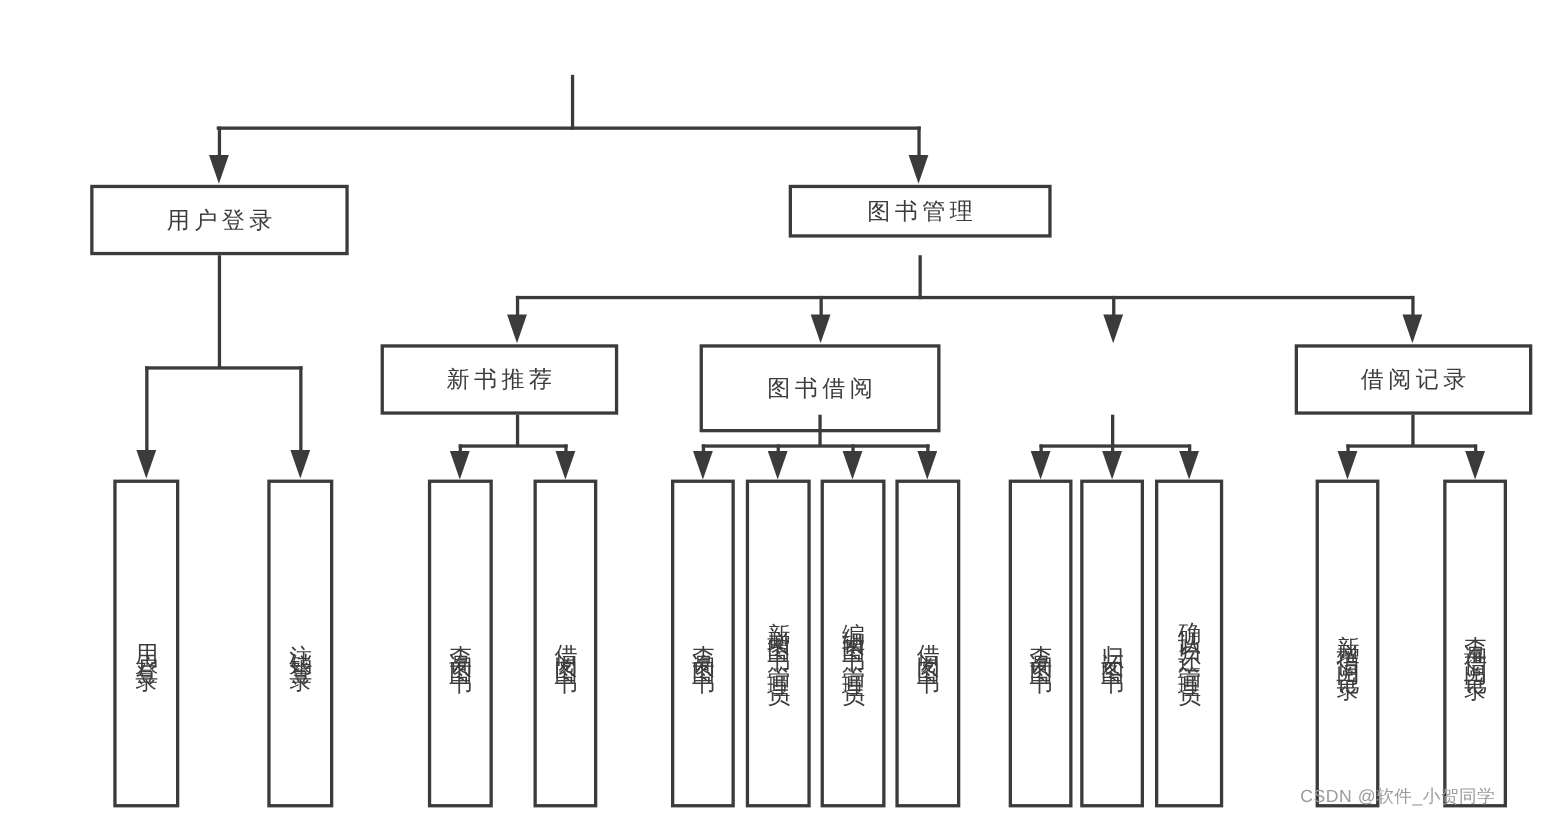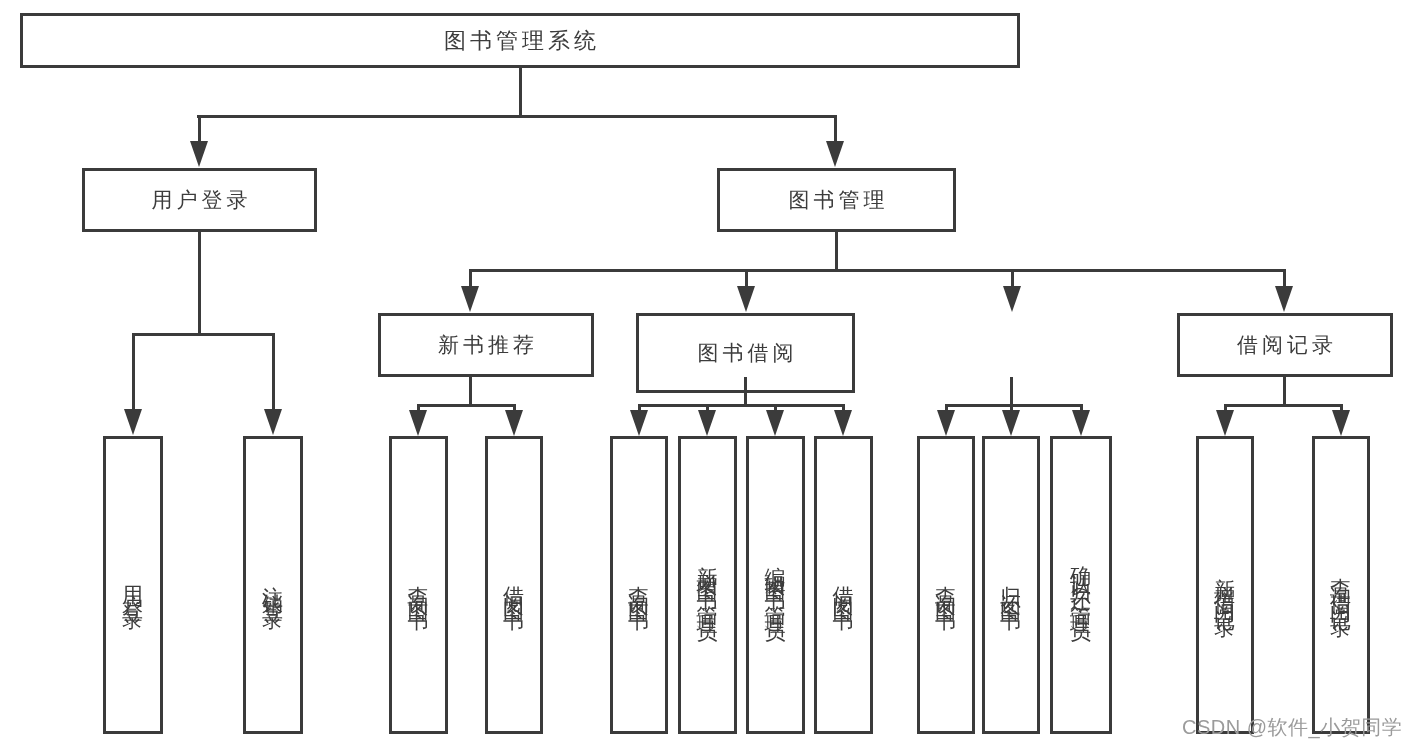--- a/index.html
+++ b/index.html
@@ -28,60 +28,59 @@
     letter-spacing:8px;line-height:1;display:block;
   }
   .ln{position:absolute;background:var(--line);}
   .ah{
     position:absolute;width:0;height:0;
     border-left:9px solid transparent;border-right:9px solid transparent;
     border-top:26px solid var(--line);
   }
   .watermark{
     position:absolute;left:1182px;top:714px;width:215px;
-    font-size:20px;color:var(--watermark);letter-spacing:0.5px;
+    font-size:16px;color:var(--watermark);letter-spacing:0.5px;
     white-space:nowrap;z-index:5;
   }
 </style>
 </head>
 <body>
 
 <div class="canvas">
 
-  <div class="box hbox root" style="left:20px;top:13px;width:1000px;height:55px;">图书管理系统</div>
 
   <i class="ln" style="left:519px;top:68px;width:3px;height:50px;"></i>
   <i class="ln" style="left:197px;top:115px;width:640px;height:3px;"></i>
   <i class="ln" style="left:198px;top:115px;width:3px;height:30px;"></i>
   <i class="ah" style="left:190px;top:141px;"></i>
   <i class="ln" style="left:834px;top:115px;width:3px;height:30px;"></i>
   <i class="ah" style="left:826px;top:141px;"></i>
 
   <div class="box hbox" style="left:82px;top:168px;width:235px;height:64px;">用户登录</div>
-  <div class="box hbox" style="left:717px;top:168px;width:239px;height:64px;">图书管理</div>
+  <div class="box hbox" style="left:717px;top:168px;width:239px;height:48px;">图书管理</div>
 
   <i class="ln" style="left:198px;top:232px;width:3px;height:103px;"></i>
   <i class="ln" style="left:132px;top:333px;width:143px;height:3px;"></i>
   <i class="ln" style="left:132px;top:333px;width:3px;height:78px;"></i>
   <i class="ah" style="left:124px;top:409px;"></i>
   <i class="ln" style="left:272px;top:333px;width:3px;height:78px;"></i>
   <i class="ah" style="left:264px;top:409px;"></i>
 
   <i class="ln" style="left:835px;top:232px;width:3px;height:40px;"></i>
   <i class="ln" style="left:469px;top:269px;width:816px;height:3px;"></i>
   <i class="ln" style="left:469px;top:269px;width:3px;height:20px;"></i>
   <i class="ah" style="left:461px;top:286px;"></i>
   <i class="ln" style="left:745px;top:269px;width:3px;height:20px;"></i>
   <i class="ah" style="left:737px;top:286px;"></i>
   <i class="ln" style="left:1011px;top:269px;width:3px;height:20px;"></i>
   <i class="ah" style="left:1003px;top:286px;"></i>
   <i class="ln" style="left:1283px;top:269px;width:3px;height:20px;"></i>
   <i class="ah" style="left:1275px;top:286px;"></i>
 
-  <div class="box hbox" style="left:378px;top:313px;width:216px;height:64px;">新书推荐</div>
+  <div class="box hbox" style="left:346px;top:313px;width:216px;height:64px;">新书推荐</div>
   <div class="box hbox" style="left:636px;top:313px;width:219px;height:80px;">图书借阅</div>
   <div class="box hbox" style="left:1177px;top:313px;width:216px;height:64px;">借阅记录</div>
 
   <i class="ln" style="left:469px;top:377px;width:3px;height:29px;"></i>
   <i class="ln" style="left:417px;top:404px;width:99px;height:3px;"></i>
   <i class="ln" style="left:417px;top:404px;width:3px;height:8px;"></i>
   <i class="ah" style="left:409px;top:410px;"></i>
   <i class="ln" style="left:513px;top:404px;width:3px;height:8px;"></i>
   <i class="ah" style="left:505px;top:410px;"></i>
 

